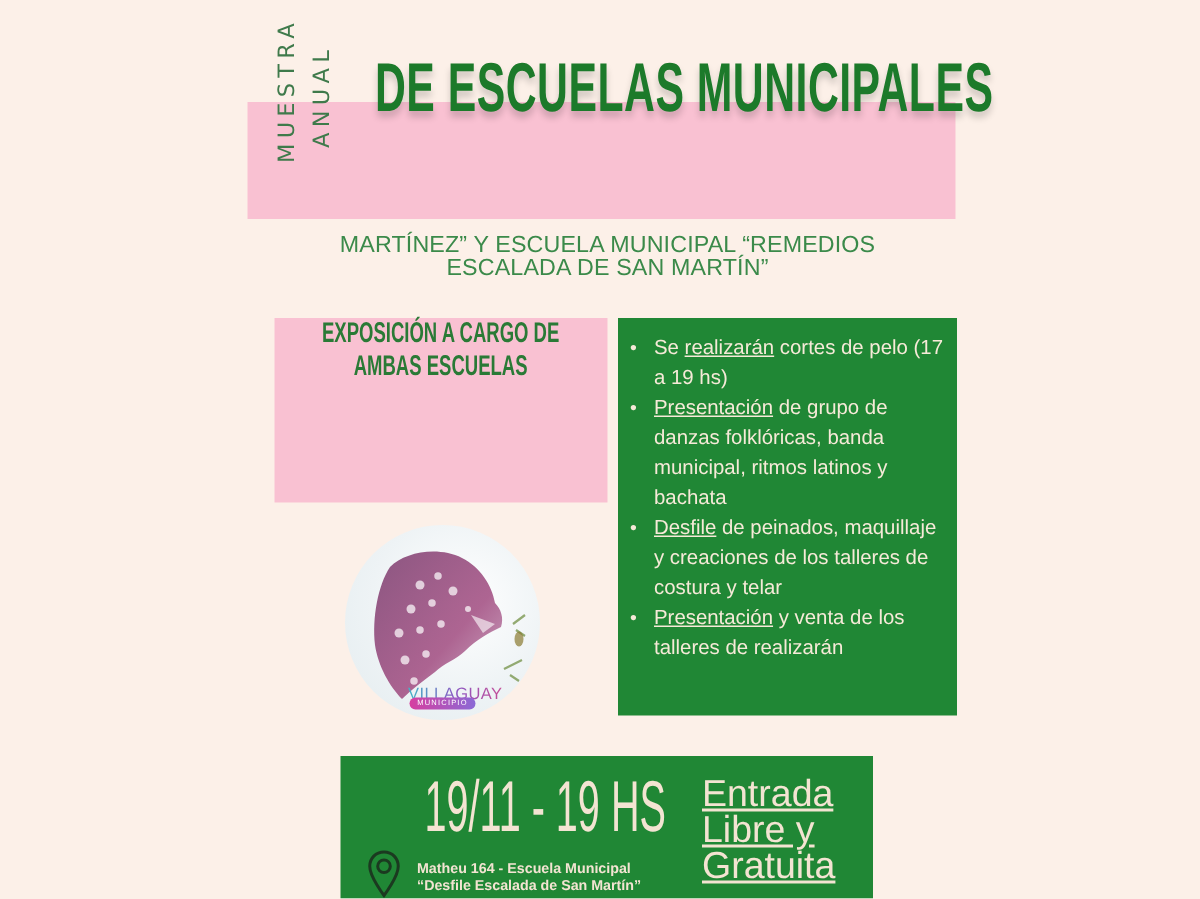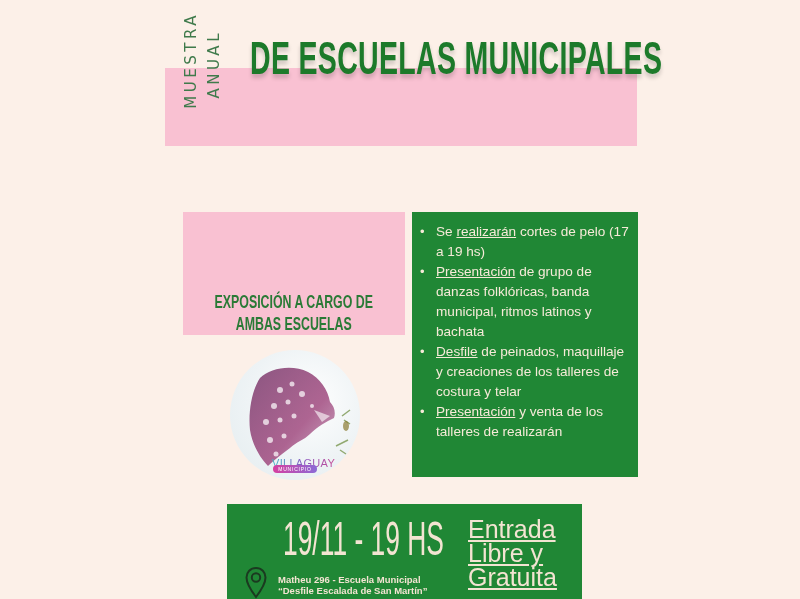--- a/index.html
+++ b/index.html
@@ -30,21 +30,21 @@
     text-shadow:0 4px 6px rgba(0,0,0,0.18);
   }
   .subtitle {
     left:180px; top:156px; width:450px;
     color:#3b8a4a; text-align:center;
     font-size:15.5px; line-height:15px; letter-spacing:0.1px;
   }
   .pink-box {
     left:183px; top:212px; width:222px; height:123px;
     background:#f9c1d2;
-    display:flex; align-items:flex-end; justify-content:center;
+    display:flex; align-items:flex-start; justify-content:center;
   }
   .pink-box-text {
     color:#2a7a36; font-weight:bold; font-size:19px; line-height:22px;
     text-align:center; transform:scaleX(0.65); white-space:nowrap;
   }
   .green-box {
     left:412px; top:212px; width:226px; height:265px;
     background:#208735;
   }
   .green-box ul { margin:0; padding:10px 6px 0 24px; list-style:none; }
@@ -98,20 +98,22 @@
 <body>
 
 <div class="abs pink-band"></div>
 
 <div class="abs vertical-label vl1">MUESTRA</div>
 <div class="abs vertical-label vl2">ANUAL</div>
 
 <div class="abs main-title">DE ESCUELAS MUNICIPALES</div>
 
 <div class="abs subtitle">
+  <div>MARTÍNEZ” Y ESCUELA MUNICIPAL “REMEDIOS</div>
+  <div>ESCALADA DE SAN MARTÍN”</div>
 </div>
 
 <div class="abs pink-box">
   <div class="pink-box-text">
     <div>EXPOSICIÓN A CARGO DE</div>
     <div>AMBAS ESCUELAS</div>
   </div>
 </div>
 
 <div class="abs green-box">
@@ -158,20 +160,20 @@
 <div class="abs logo-brand">VILLAGUAY</div>
 <div class="abs logo-sub">MUNICIPIO</div>
 
 <div class="abs bottom-box"></div>
 <div class="abs date-text">19/11 - 19 HS</div>
 <svg class="abs pin" viewBox="0 0 24 34">
   <path d="M12 2 C6.5 2 2.5 6.2 2.5 11.5 C2.5 18.5 12 31 12 31 C12 31 21.5 18.5 21.5 11.5 C21.5 6.2 17.5 2 12 2 Z" fill="none" stroke="#1b3a20" stroke-width="2"></path>
   <circle cx="12" cy="11.5" r="4.2" fill="none" stroke="#1b3a20" stroke-width="2"></circle>
 </svg>
 <div class="abs address">
-  <div>Matheu 296 - Escuela Municipal</div>
+  <div>Matheu 164 - Escuela Municipal</div>
   <div>“Desfile Escalada de San Martín”</div>
 </div>
 <div class="abs entrada">
   <div>Entrada</div>
   <div>Libre y</div>
   <div>Gratuita</div>
 </div>
 
 </body></html>

